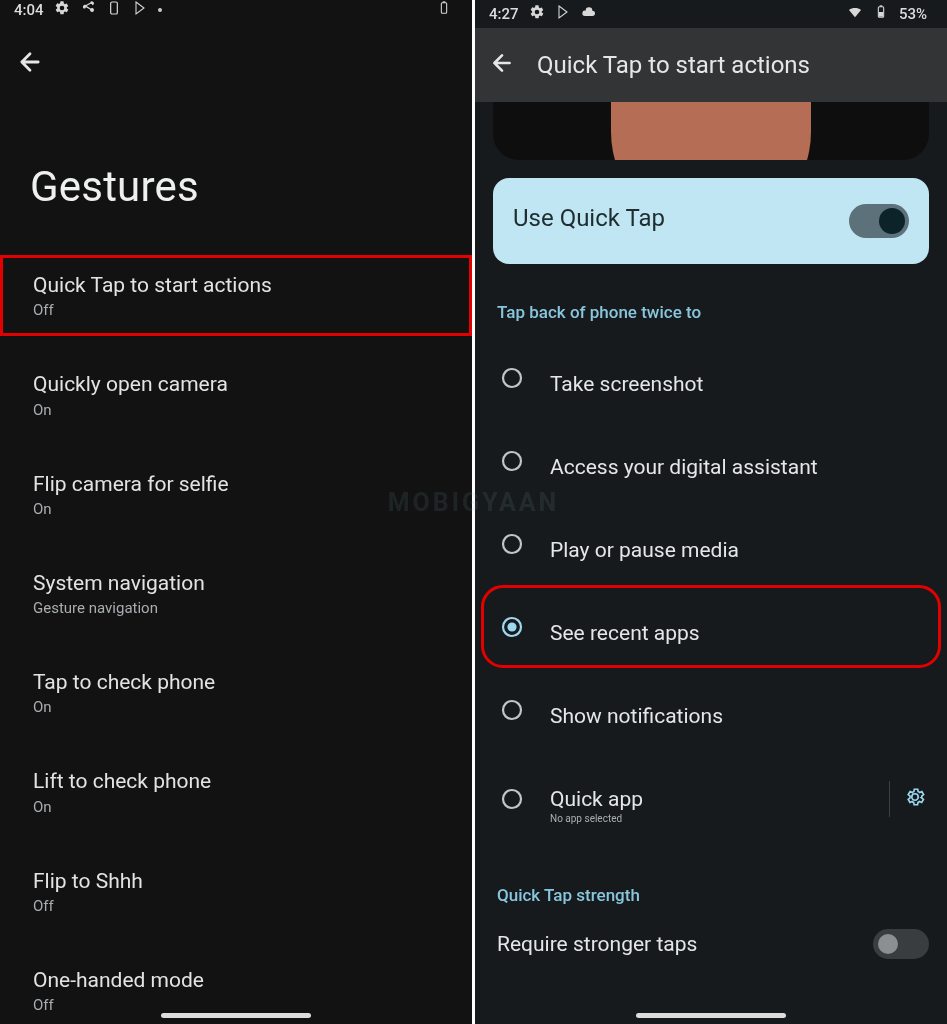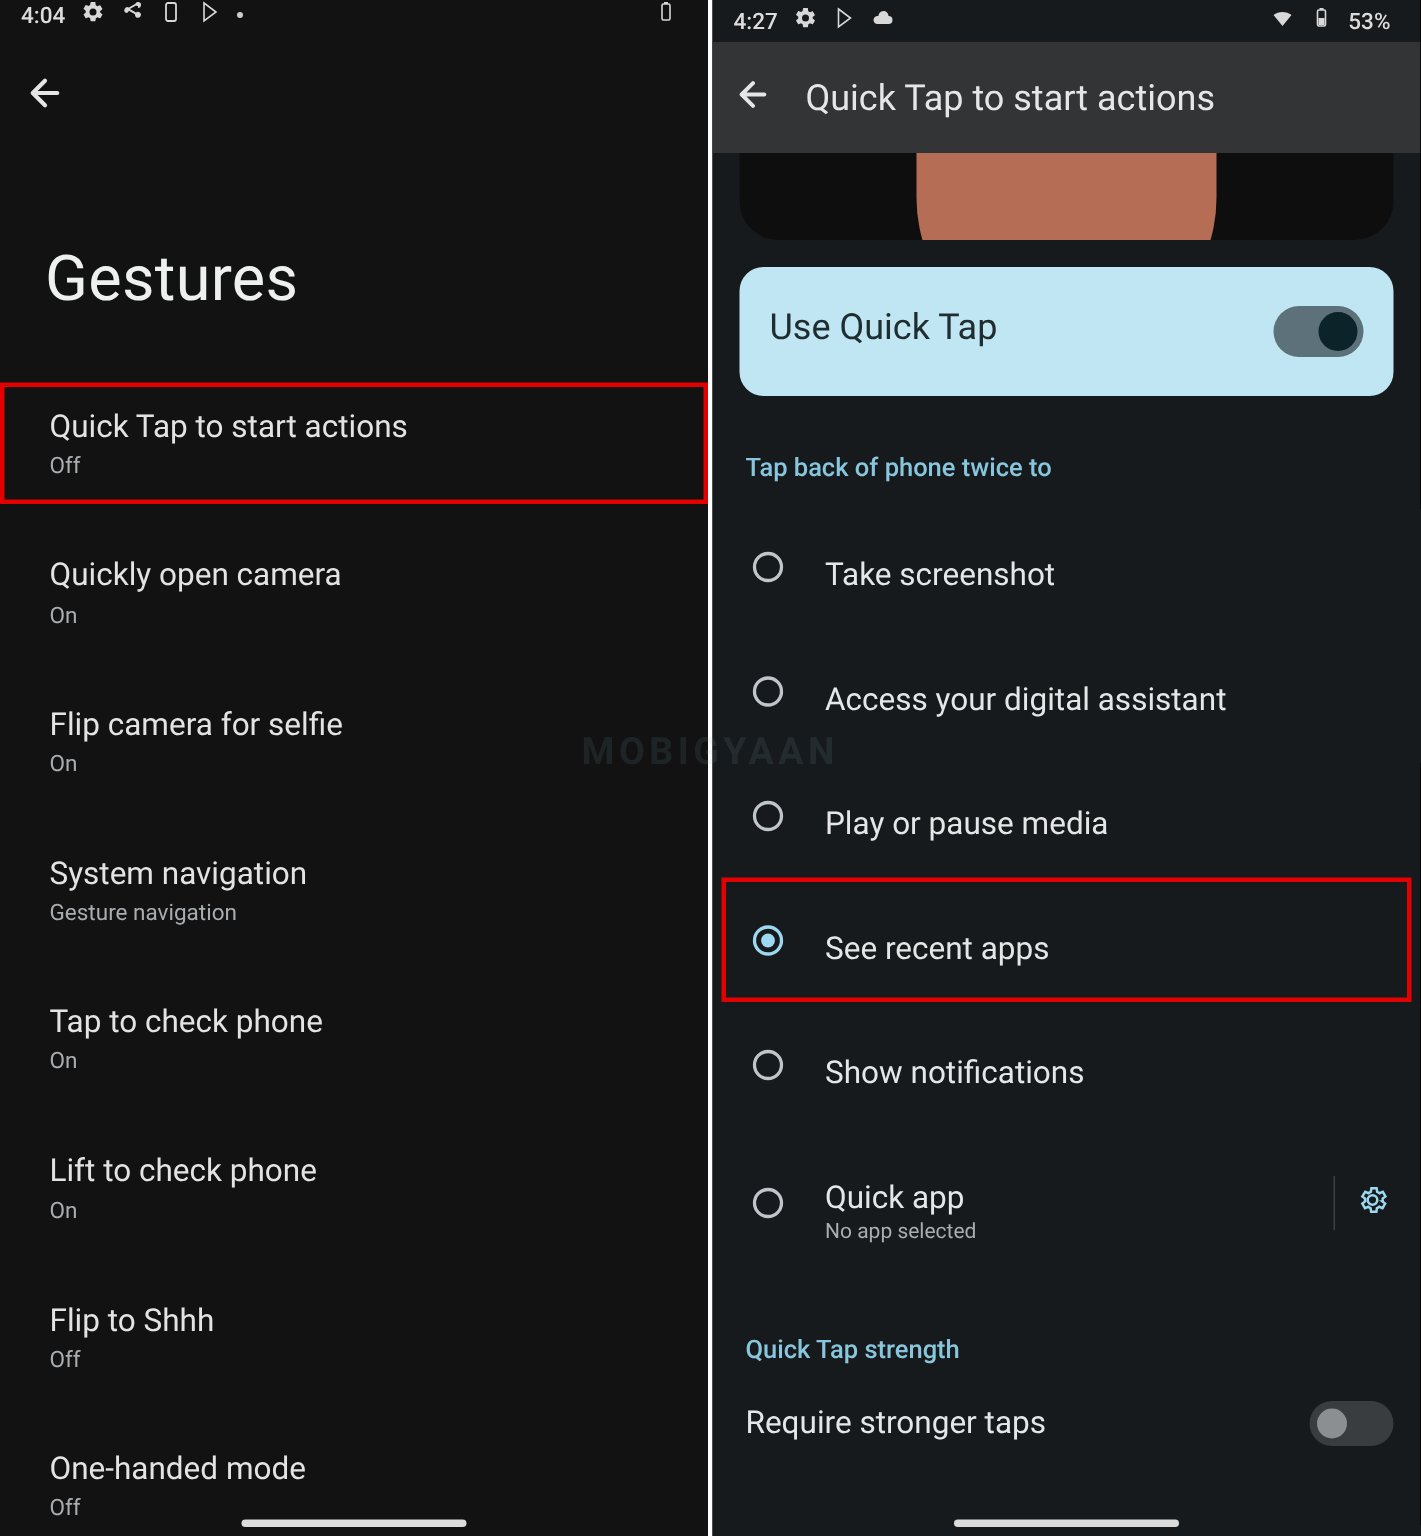--- a/index.html
+++ b/index.html
@@ -40,27 +40,27 @@
   .quick-card .qc-label { font-size:24px; font-weight:400; color:#1f2d31; }
   .toggle { width:60px; height:34px; border-radius:17px; background:#5c7179; position:relative; }
   .toggle .knob { position:absolute; top:4px; right:4px; width:26px; height:26px; border-radius:50%; background:#0b2329; }
   .toggle-off { width:56px; height:30px; border-radius:15px; background:#3a3d40; position:relative; }
   .toggle-off .knob { position:absolute; top:5px; left:5px; width:20px; height:20px; border-radius:50%; background:#8c8f92; }
 
   .section-label { color:#88c6de; font-size:17px; font-weight:500; padding:38px 0 14px 22px; }
 
   .radio-list { padding:0 6px 0 6px; }
   .radio-row { display:flex; align-items:center; gap:26px; padding:20px 12px 20px 16px; border:3px solid transparent; position:relative; }
-  .radio-row.highlighted { border-color:#e20000; }
+  .radio-row.highlighted { border-color:#e20000;border-radius:22px; }
   .radio { width:24px; height:24px; flex:0 0 auto; }
   .radio circle.ring { fill:none; stroke:#bfc6c9; stroke-width:2.2; }
   .radio circle.dot  { fill:#9cd8ef; }
   .radio.selected circle.ring { stroke:#9cd8ef; }
   .radio-label { font-size:21px; font-weight:400; color:#e4e6e7;margin-top:13px; }
-  .radio-sub   { font-size:14px; color:#a9adb0; margin-top:2px; }
+  .radio-sub   { font-size:10px; color:#a9adb0; margin-top:2px; }
   .radio-row .gear { margin-left:auto; display:flex; align-items:center; gap:14px; }
   .sep-v { width:1px; height:36px; background:#3b4043; }
   .gear svg { width:22px; height:22px; }
 
   .strength-row { display:flex; align-items:center; justify-content:space-between; padding:10px 18px 10px 22px;gap:40px; }
   .strength-row .label { font-size:21px; color:#e4e6e7; }
 
   
   .nav-pill { position:absolute; bottom:6px; left:50%; width:150px; height:5px; border-radius:3px; background:#dcdcdc; transform:translateX(-50%); }
 

